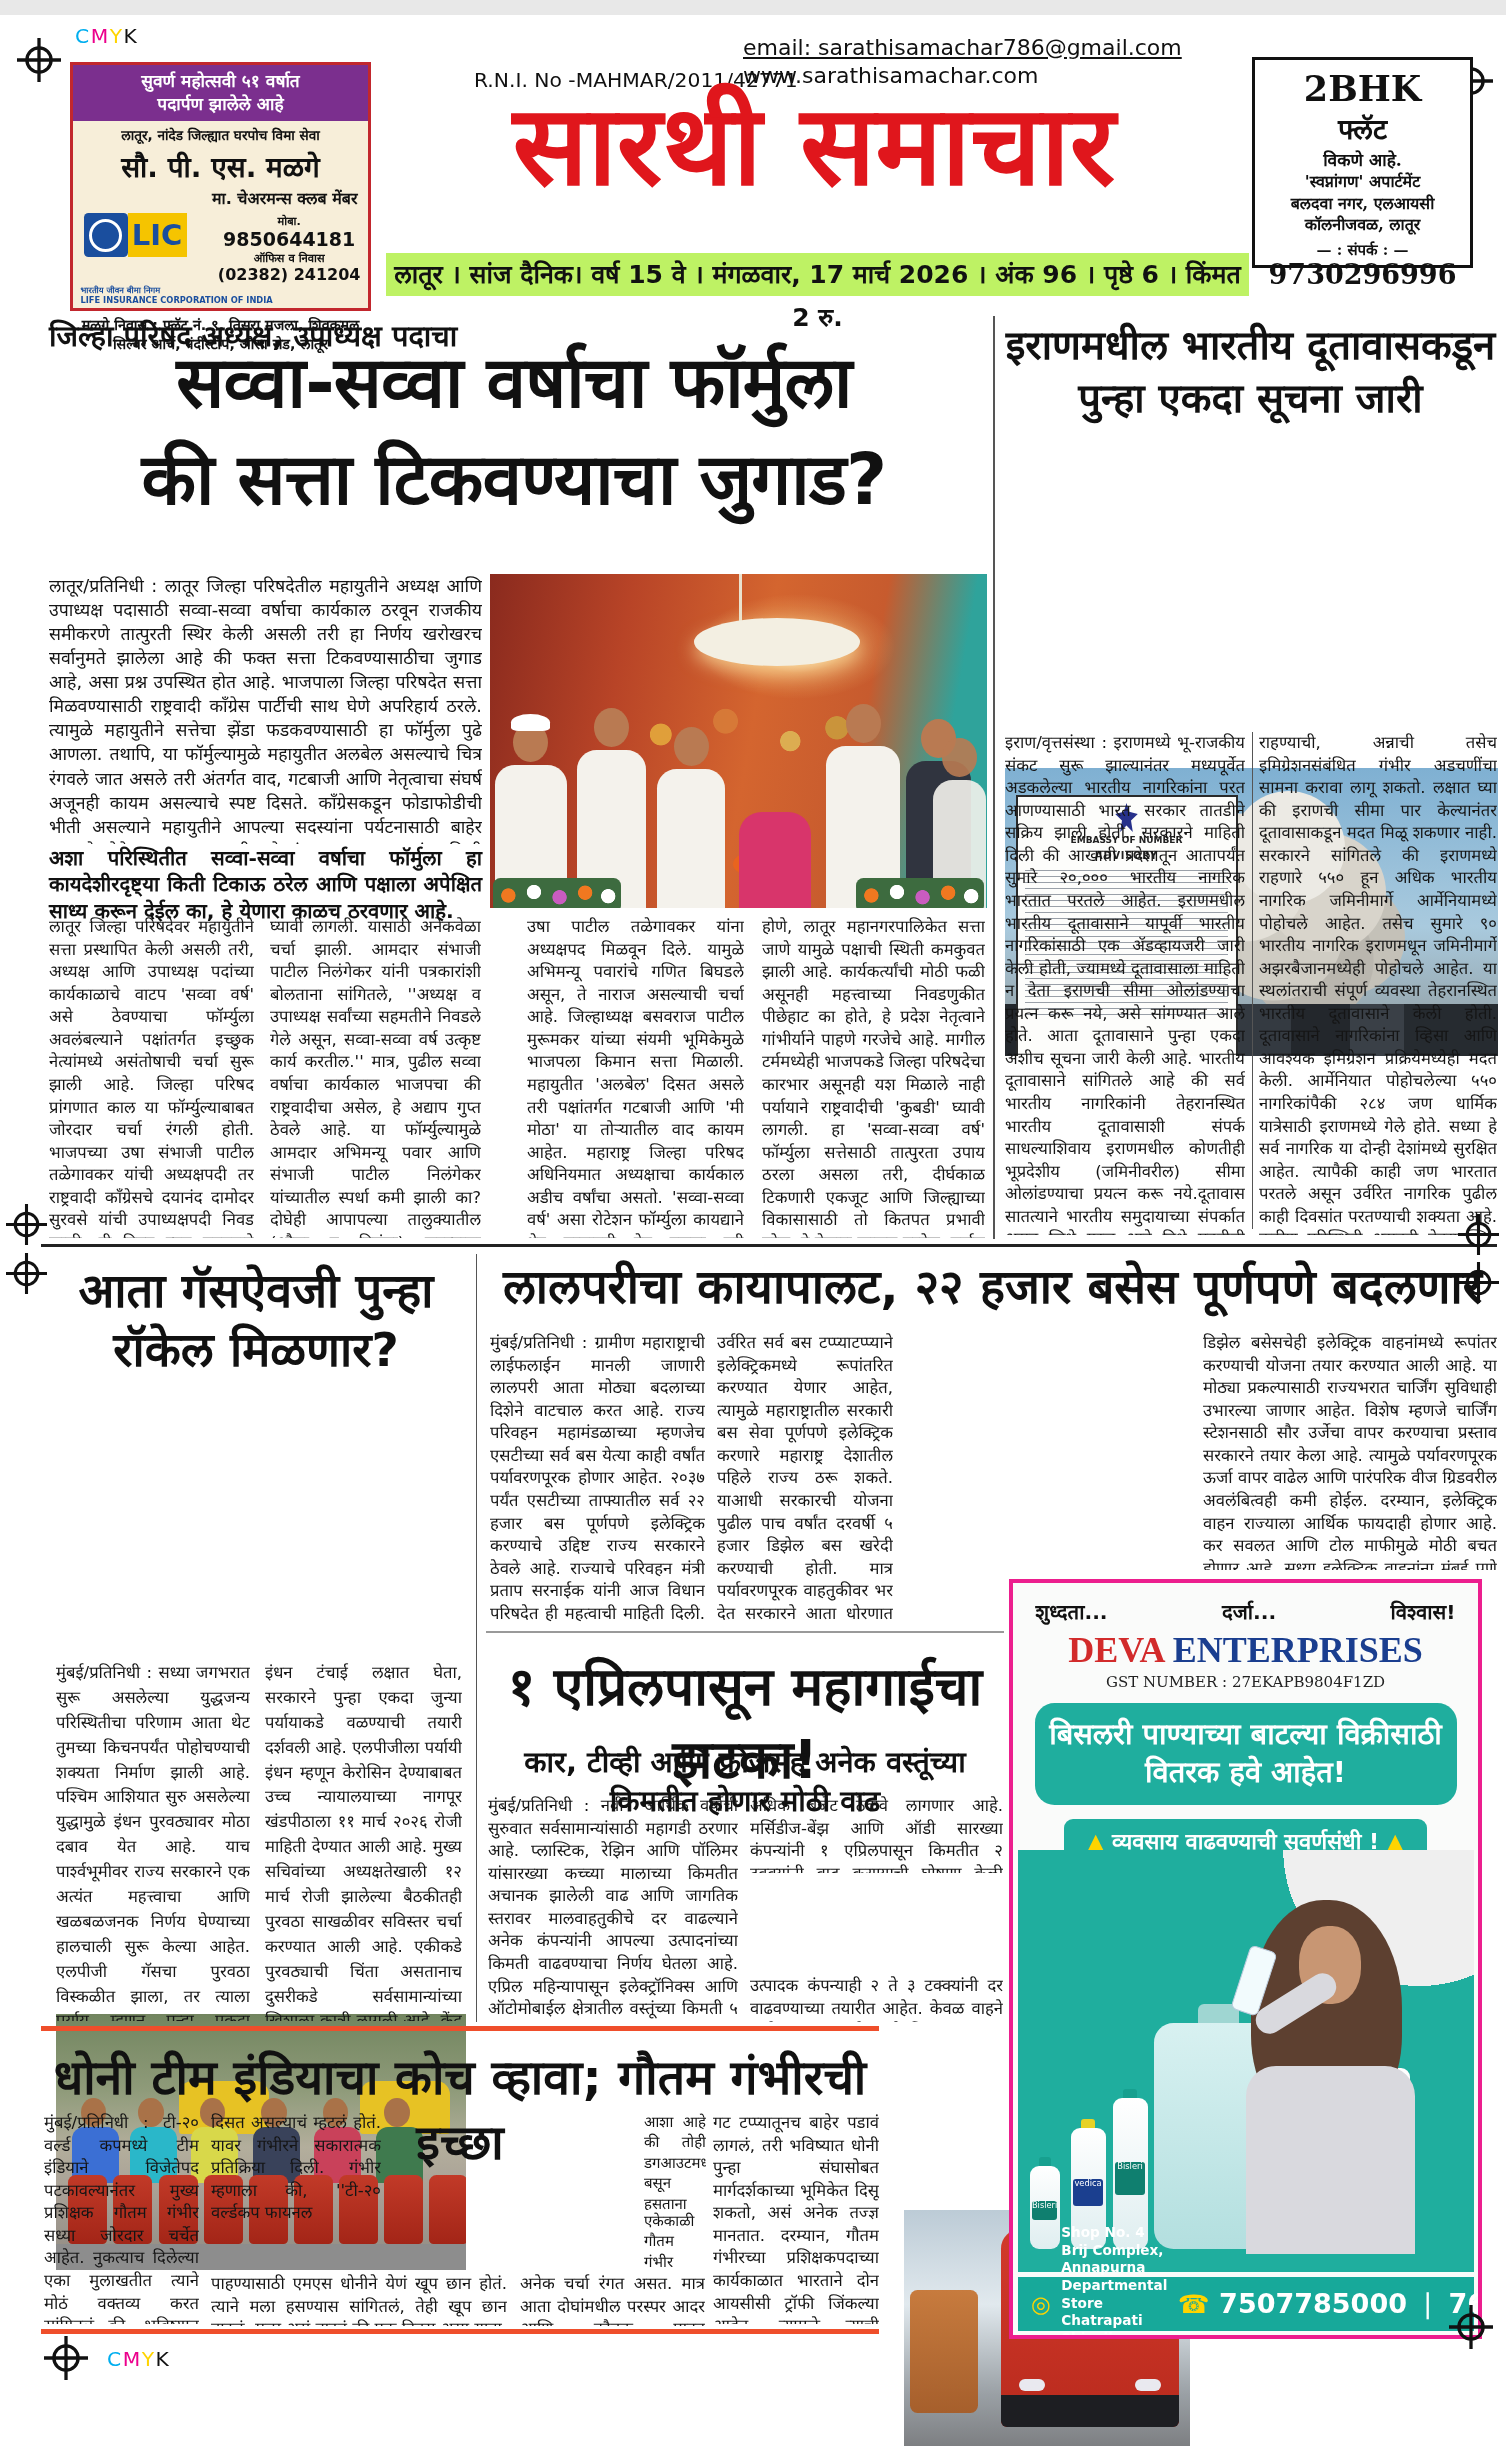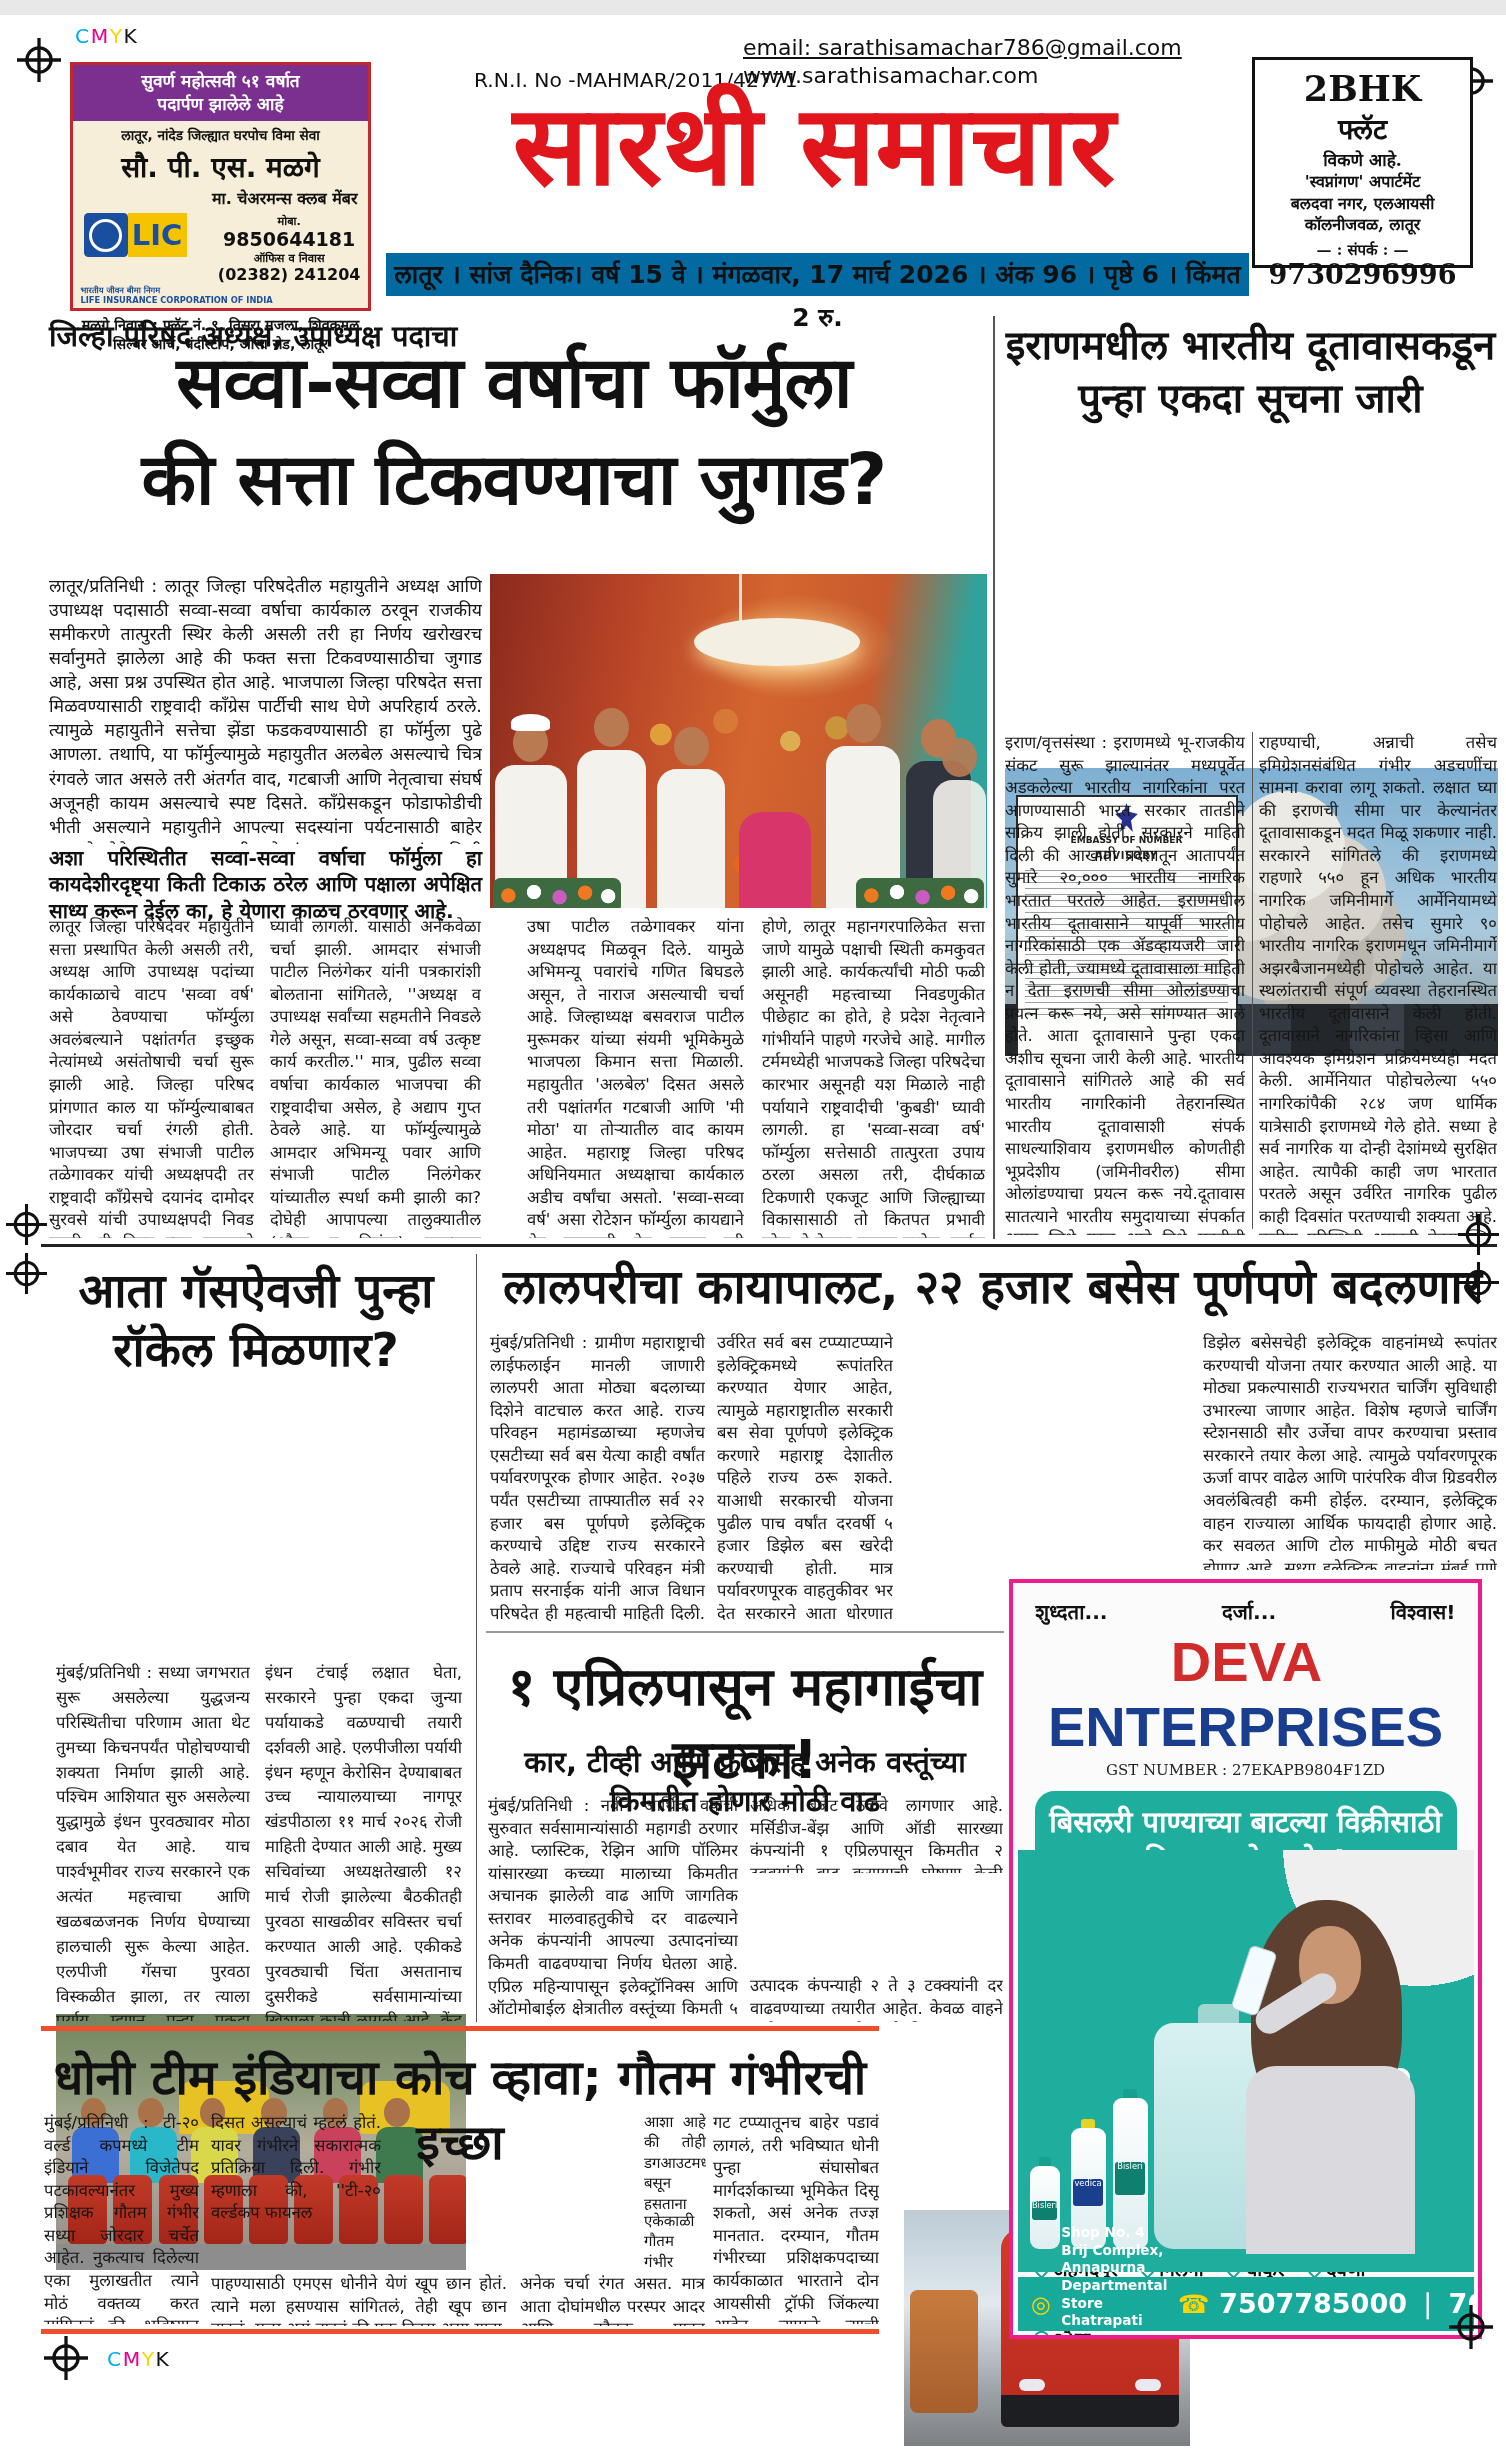--- a/index.html
+++ b/index.html
@@ -21,21 +21,21 @@
   .lic-sq{width:44px;height:44px;background:#1a4e9e;border-radius:4.5px;display:flex;align-items:center;justify-content:center;}
   .lic-sq .ring{width:27px;height:27px;border:3px solid #fff;border-radius:50%;}
   .lic-yellow{width:59px;height:44px;background:#f5c400;color:#1a4e9e;font-weight:bold;
               font-size:29px;display:flex;align-items:center;justify-content:center;}
   .lic-contact{margin-left:auto;text-align:center;}
   .lic-small{font-size:11.3px;font-weight:bold;}
   .lic-phone{font-size:19px;font-weight:bold;}
   .lic-blue-lines{font-size:8.3px;color:#1a4e9e;font-weight:bold;line-height:1.2;padding:1.5px 0 0 7.5px;}
   .lic-addr{font-size:14.3px;font-weight:bold;text-align:center;line-height:1.35;padding:4.5px 6px 0 6px;border-top:1.5px solid #c2272d;margin-top:4.5px;}
   .masthead{color:#e0161c;font-weight:bold;font-size:111px;line-height:1;text-align:center;white-space:nowrap;}
-  .dateline{background:#0369a1;font-size:25px;font-weight:bold;text-align:center;line-height:43px;}
+  .dateline{background:#bef264;font-size:25px;font-weight:bold;text-align:center;line-height:43px;}
   .flat{border:3px solid #111;background:#fff;text-align:center;font-family:"DejaVu Serif",serif;}
   .flat .l1{font-size:35px;font-weight:bold;margin-top:7.5px;}
   .flat .l2{font-size:28px;font-weight:bold;}
   .flat .l3{font-size:17.3px;font-weight:bold;margin-top:1.5px;}
   .flat .l4{font-size:16px;font-weight:bold;line-height:1.35;}
   .flat .cn{font-size:15px;font-weight:bold;margin-top:3px;}
   .flat .ph{font-size:27px;font-weight:bold;}
   
   .kicker{font-size:29px;font-weight:bold;}
   .h-lead{font-size:71px;font-weight:bold;line-height:1.05;text-align:center;letter-spacing:-0.8px;}
@@ -96,21 +96,21 @@
   .bus-photo .bus{position:absolute;right:4%;top:8%;width:62%;height:84%;background:linear-gradient(#d23a2b,#b92a1d);border-radius:19.6px 19.6px 6px 6px;}
   .bus-photo .shield{position:absolute;left:8%;top:9%;width:84%;height:46%;background:#17181c;border-radius:13.6px;}
   .bus-photo .brand{position:absolute;left:0;right:0;bottom:4.5px;color:#cfd2d8;font-size:6.8px;text-align:center;letter-spacing:0.8px;}
   .bus-photo .bumper{position:absolute;left:0;bottom:0;width:100%;height:16%;background:#1d1e22;border-radius:0 0 6px 6px;}
   .bus-photo .lamp1{position:absolute;left:10%;bottom:18%;width:25.6px;height:12px;background:#e9e9ef;border-radius:6px;}
   .bus-photo .lamp2{position:absolute;right:10%;bottom:18%;width:25.6px;height:12px;background:#e9e9ef;border-radius:6px;}
   .bus-photo .truck{position:absolute;left:2%;top:34%;width:24%;height:52%;background:linear-gradient(#c77b3e,#a65f2c);border-radius:7.5px;}
   
   .deva{border:4.5px solid #ec1e8e;background:#fafbfa;overflow:hidden;}
   .deva .tagrow{display:flex;justify-content:space-between;padding:13.6px 22.6px 0 22.6px;font-size:20.3px;font-weight:bold;}
-  .deva .brand{font-family:Liberation Sans, sans-serif;font-size:56px;font-weight:bold;text-align:center;margin-top:4.5px;}
+  .deva .brand{font-family:Liberation Serif, serif;font-size:36px;font-weight:bold;text-align:center;margin-top:4.5px;}
   .deva .brand .r{color:#d22b2b;}
   .deva .brand .b{color:#1a3e8f;}
   .deva .gst{font-family:"DejaVu Serif",serif;font-size:15px;text-align:center;margin-top:1.5px;color:#222;}
   .deva .offer{margin:12px auto 0 auto;width:407px;background:#1fae9e;color:#fff;border-radius:19.6px;
                font-size:29px;font-weight:bold;text-align:center;padding:13.6px 7.5px;line-height:1.3;}
   .deva .banner{margin:13.6px auto 0 auto;width:354px;background:#1fae9e;color:#fff;border-radius:9px;
                font-size:22px;font-weight:bold;text-align:center;padding:6px 4.5px;}
   .deva .banner .tri{color:#ffd400;}
   .deva .bullets{margin:7.5px 0 0 19.6px;width:271px;}
   .deva .bullets .row{display:flex;gap:7.5px;font-size:19.6px;font-weight:bold;margin-top:10.5px;line-height:1.25;}

